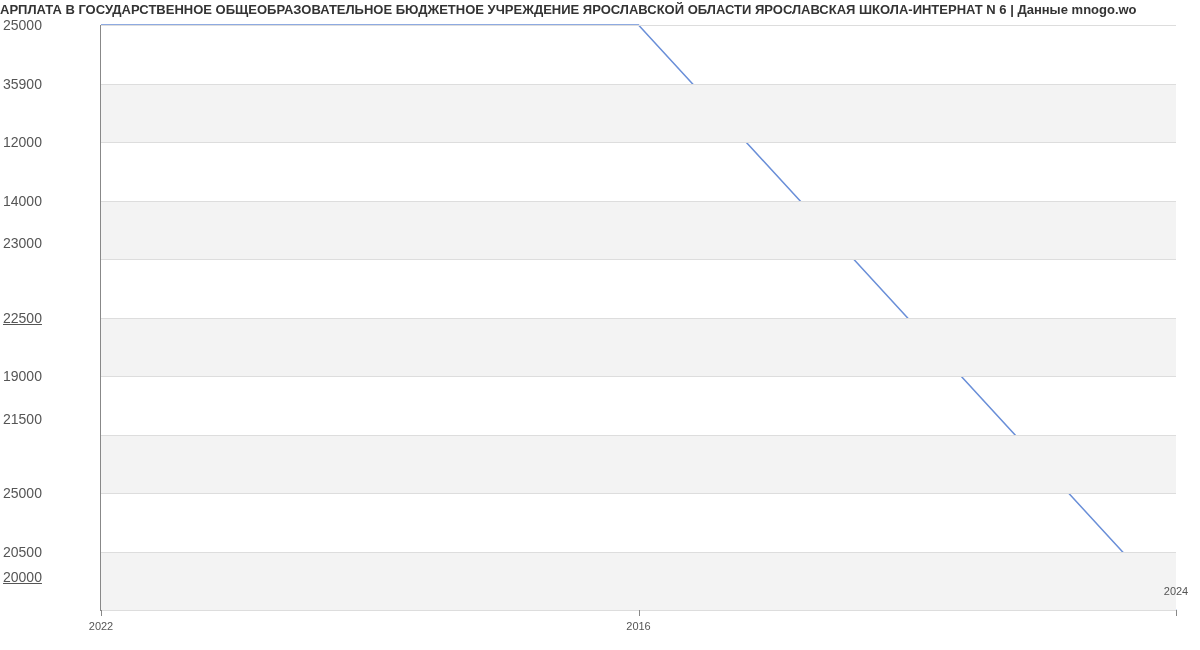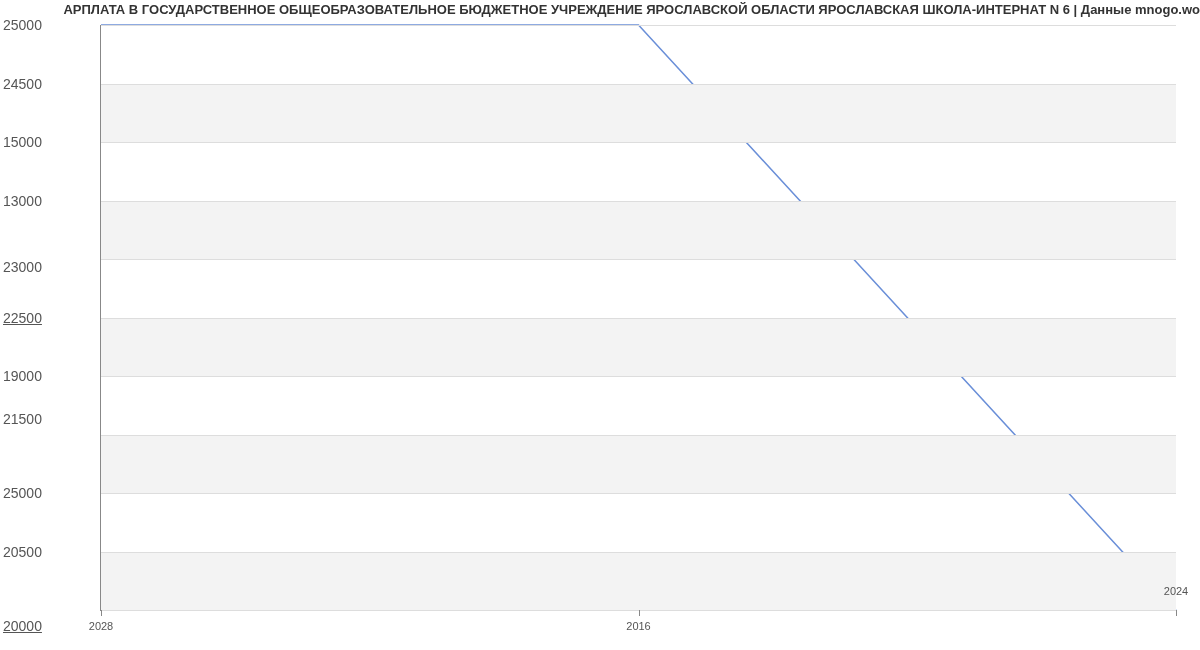--- a/index.html
+++ b/index.html
@@ -14,21 +14,21 @@
   .chart-wrap {
     position: relative;
     width: 1200px;
     height: 650px;
   }
   .title {
     position: absolute;
     top: 2px;
     left: 0;
     width: 1200px;
-    text-align: right;
+    text-align: left;
     font-size: 13px;
     font-weight: 600;
     color: #333;
     white-space: nowrap;
     overflow: hidden;
   }
   .plot {
     position: absolute;
     left: 100px;
     top: 25px;
@@ -82,45 +82,45 @@
 <body>
 
 <div class="chart-wrap">
   <div class="title">АРПЛАТА В ГОСУДАРСТВЕННОЕ ОБЩЕОБРАЗОВАТЕЛЬНОЕ БЮДЖЕТНОЕ УЧРЕЖДЕНИЕ ЯРОСЛАВСКОЙ ОБЛАСТИ ЯРОСЛАВСКАЯ ШКОЛА-ИНТЕРНАТ N 6 | Данные mnogo.wo</div>
   <div class="plot" id="plot">
     <svg class="line" id="linesvg" preserveAspectRatio="none" viewBox="0 0 1075 585">
         <path d="M0,0 L537.5,0 L1075,585 " fill="none" stroke="#6a8fd8" stroke-width="1.5"></path>
       </svg>
   <div class="band" style="top: 526.5px; height: 58.5px;"></div>
       <div class="gline" style="top: 585px;"></div>
-      <div class="ylab" style="left: -98px; top: 601px; text-decoration: underline;">20000</div>
+      <div class="ylab" style="left: -98px; top: 552px; text-decoration: underline;">20000</div>
       <div class="gline" style="top: 526.5px;"></div>
       <div class="ylab" style="left: -98px; top: 526.5px;">20500</div>
       <div class="band" style="top: 409.5px; height: 58.5px;"></div>
       <div class="gline" style="top: 468px;"></div>
       <div class="ylab" style="left: -98px; top: 468px;">25000</div>
       <div class="gline" style="top: 409.5px;"></div>
       <div class="ylab" style="left: -98px; top: 394px;">21500</div>
       <div class="band" style="top: 292.5px; height: 58.5px;"></div>
       <div class="gline" style="top: 351px;"></div>
       <div class="ylab" style="left: -98px; top: 351px;">19000</div>
       <div class="gline" style="top: 292.5px;"></div>
       <div class="ylab" style="left: -98px; top: 292.5px; text-decoration: underline;">22500</div>
       <div class="band" style="top: 175.5px; height: 58.5px;"></div>
       <div class="gline" style="top: 234px;"></div>
-      <div class="ylab" style="left: -98px; top: 242px;">23000</div>
+      <div class="ylab" style="left: -98px; top: 218px;">23000</div>
       <div class="gline" style="top: 175.5px;"></div>
-      <div class="ylab" style="left: -98px; top: 175.5px;">13000</div>
+      <div class="ylab" style="left: -98px; top: 175.5px;">14000</div>
       <div class="band" style="top: 58.5px; height: 58.5px;"></div>
       <div class="gline" style="top: 117px;"></div>
-      <div class="ylab" style="left: -98px; top: 117px;">15000</div>
+      <div class="ylab" style="left: -98px; top: 117px;">12000</div>
       <div class="gline" style="top: 58.5px;"></div>
-      <div class="ylab" style="left: -98px; top: 58.5px;">24500</div>
+      <div class="ylab" style="left: -98px; top: 58.5px;">35900</div>
       <div class="gline" style="top: 0px;"></div>
       <div class="ylab" style="left: -98px; top: 0px;">25000</div>
       <div class="xtick" style="left: 0px; top: 585px;"></div>
-      <div class="xlab" style="left: 0px; top: 595px;">2028</div>
+      <div class="xlab" style="left: 0px; top: 595px;">2022</div>
       <div class="xtick" style="left: 537.5px; top: 585px;"></div>
       <div class="xlab" style="left: 537.5px; top: 595px;">2016</div>
       <div class="xtick" style="left: 1075px; top: 585px;"></div>
       <div class="xlab" style="left: 1075px; top: 560px;">2024</div>
     </div>
 </div>
 
 </body></html>

